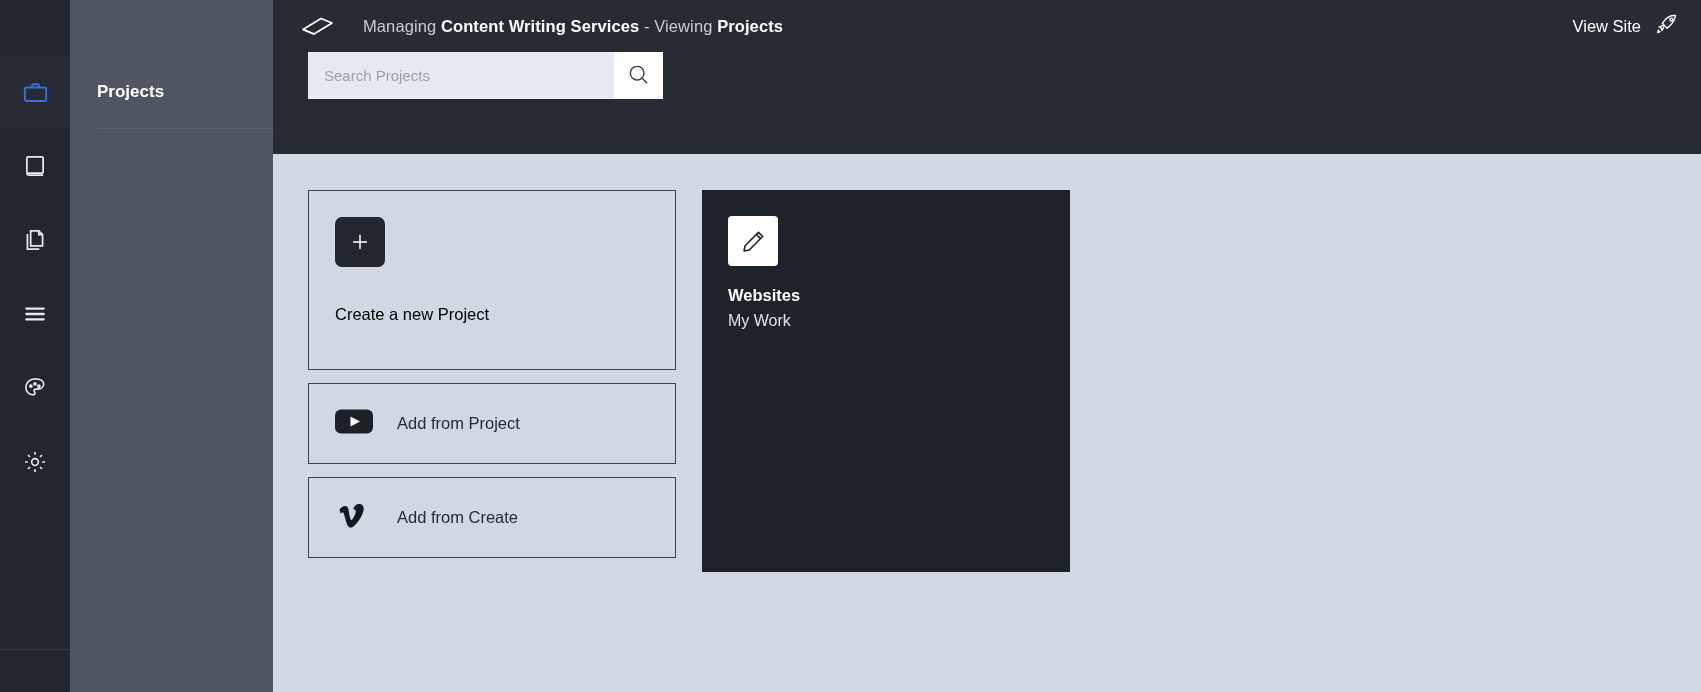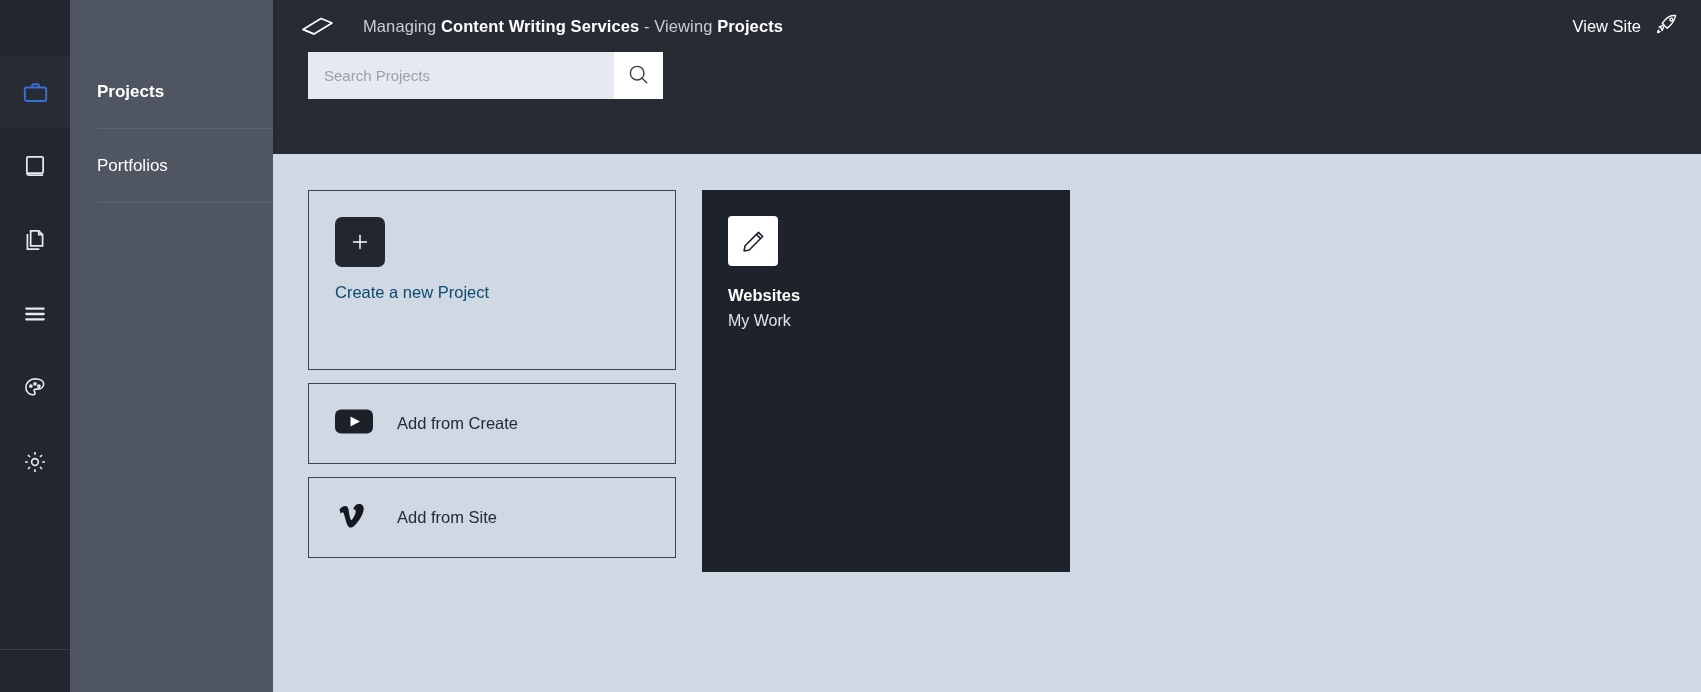--- a/index.html
+++ b/index.html
@@ -114,21 +114,21 @@
     height: 180px;
     border: 1px solid #3c4250;
     padding: 26px 0 0 26px;
   }
   .create-icon {
     width: 50px; height: 50px; border-radius: 7px;
     background: #22262e;
     display: flex; align-items: center; justify-content: center;
   }
   .create-label {
-    margin-top: 16px; font-size: 16.5px; color: #0c4a6e;
+    margin-top: 38px; font-size: 16.5px; color: #000000;
   }
 
   .src-card {
     height: 81px;
     border: 1px solid #3c4250;
     display: flex; align-items: center;
     padding-left: 26px; gap: 24px;
     cursor: pointer;
   }
   .src-label { font-size: 16.5px; color: #262a32; }
@@ -227,23 +227,20 @@
         </svg>
       </span>
     </div>
 
     <div class="rail-divider"></div>
   </div>
 
   <div class="side-nav">
     <div class="side-item active">
       <span>Projects</span>
-    </div>
-    <div class="side-item">
-      <span>Portfolios</span>
     </div>
   </div>
 
   <div class="right">
 
     <div class="topbar">
       <span class="logo-mark">
         <svg width="34" height="24" viewBox="0 0 34 24" fill="none" stroke="#ffffff" stroke-width="1.6" stroke-linejoin="round">
           <path d="M2 15.5 20 4.5l11 4.5-18 11z"></path>
           <path d="M2 15.5 13 20"></path>
@@ -294,30 +291,30 @@
           <div class="create-label">Create a new Project</div>
         </div>
 
         <div class="src-card">
           <span>
             <svg width="38" height="27" viewBox="0 0 38 27">
               <rect x="0" y="1.5" width="38" height="24" rx="6" fill="#1c2027"></rect>
               <polygon points="15.5,8.5 25,13.5 15.5,18.5" fill="#ffffff"></polygon>
             </svg>
           </span>
-          <span class="src-label">Add from Create</span>
+          <span class="src-label">Add from Project</span>
         </div>
 
         <div class="src-card">
           <span>
             <svg width="38" height="28" viewBox="0 0 38 28">
               <path d="M4.5 7.5c1.6-1.9 3.6-3.4 5.6-3.4 2.2 0 3.1 1.6 3.5 4 .5 3 1 6.1 1.7 8.3.5 1.6 1.1 2 1.9 1 1.6-1.9 3.3-5 3.5-7.3.2-2.2-1-3.1-2.6-2.6.9-4.2 4-6.1 7-5.5 3 .6 4.2 3.3 3.3 7-1.2 5-6.2 12.8-10.3 15.7-2.4 1.7-4.6 1-5.9-1.9-1-2.3-2.2-7-3.1-10.2-.6-2.2-1.2-2.7-2-2.2l-1.5 1z" fill="#15181e"></path>
             </svg>
           </span>
-          <span class="src-label">Add from Site</span>
+          <span class="src-label">Add from Create</span>
         </div>
 
       </div>
 
       <div class="project-card">
         <div class="proj-icon">
           <svg width="27" height="27" viewBox="0 0 24 24" fill="none" stroke="#1e222a" stroke-width="1.4" stroke-linejoin="round">
             <path d="M16.4 3.9l3.7 3.7L8.2 19.5l-4.6.9.9-4.6z"></path>
             <path d="M14.6 5.7l3.7 3.7"></path>
           </svg>

